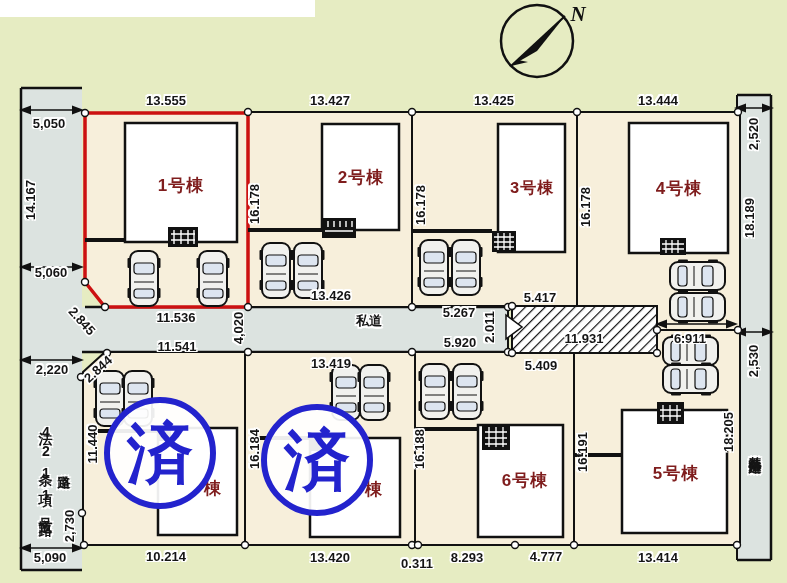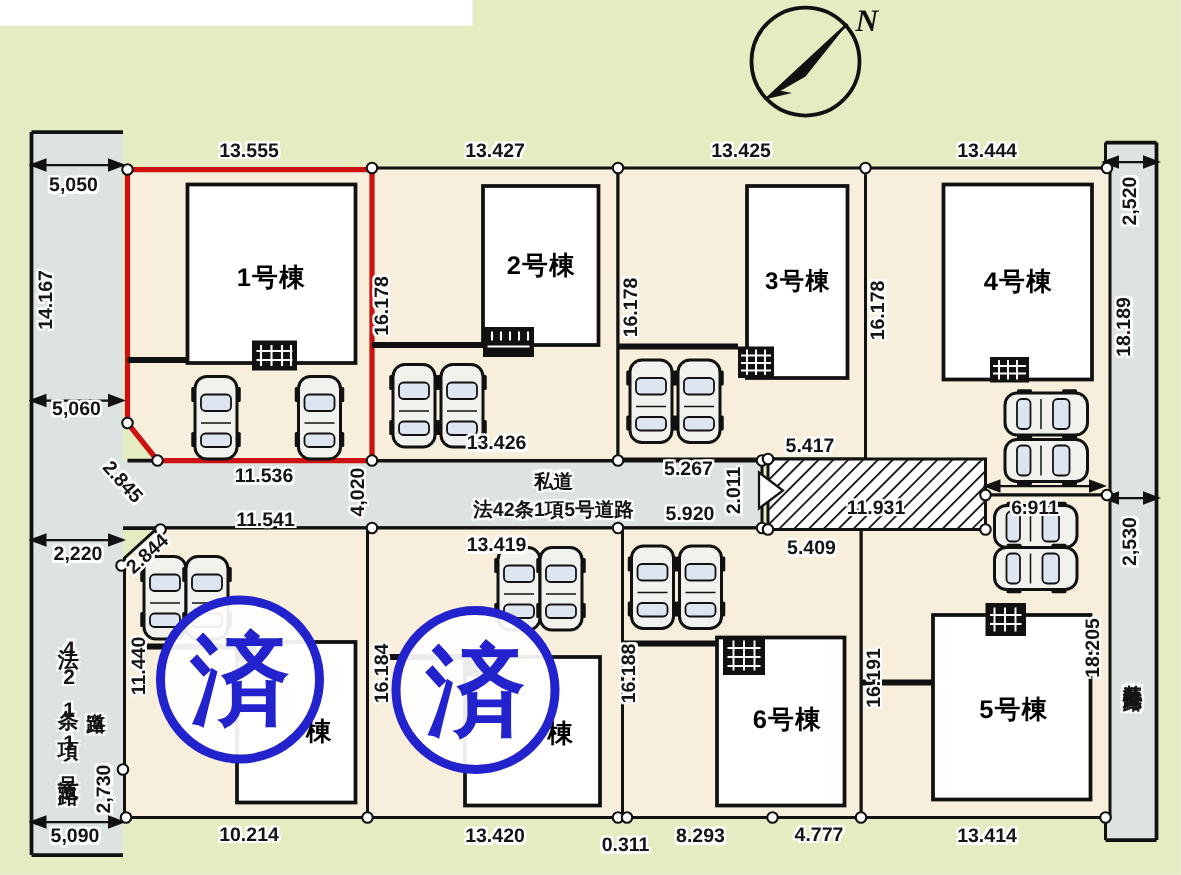--- a/index.html
+++ b/index.html
@@ -7,22 +7,22 @@
           font-family:"Liberation Sans",sans-serif;}
   #plan{position:absolute;left:0;top:0;}
   .lbl{position:absolute;font:700 13px "Liberation Sans",sans-serif;color:#151515;
        white-space:nowrap;line-height:1;transform:translate(-50%,-50%);
        text-shadow:-1.5px -1.5px 0 #fff,1.5px -1.5px 0 #fff,-1.5px 1.5px 0 #fff,
                    1.5px 1.5px 0 #fff,0 -1.5px 0 #fff,0 1.5px 0 #fff,
                    -1.5px 0 0 #fff,1.5px 0 0 #fff;}
   .r90{transform:translate(-50%,-50%) rotate(-90deg);}
   .r48{transform:translate(-50%,-50%) rotate(48deg);}
   .rm42{transform:translate(-50%,-50%) rotate(-42deg);}
-  .bldg{font:600 17px "Liberation Sans",sans-serif;color:#000000;text-shadow:none;letter-spacing:1px;}
-  .bldg.small{font-size:16px;}
+  .bldg{font:600 17px "Liberation Sans",sans-serif;color:#7f1d1d;text-shadow:none;letter-spacing:1px;}
+  .bldg.small{font-size:16px;font-family:Liberation Mono, monospace;}
   .roadname{font:700 13px "Liberation Sans",sans-serif;}
   .vtxt{position:absolute;writing-mode:vertical-rl;text-orientation:upright;
         font:700 14px "Liberation Sans",sans-serif;color:#151515;letter-spacing:3px;
         line-height:1;transform:translate(-50%,-50%);white-space:nowrap;
         text-shadow:-1.5px -1.5px 0 #fff,1.5px -1.5px 0 #fff,-1.5px 1.5px 0 #fff,1.5px 1.5px 0 #fff;}
   .vtxt.thin{font-size:13px;letter-spacing:1px;}
   .stamp{position:absolute;width:100px;height:100px;border:6px solid #2323cd;border-radius:50%;
          background:rgba(255,255,255,.92);display:flex;align-items:center;justify-content:center;
          color:#2323cd;font-size:66px;font-weight:700;z-index:5;line-height:1;}
   .north{position:absolute;font:italic 700 21px "Liberation Serif",serif;color:#111;
@@ -261,21 +261,20 @@
 
   <div class="lbl" style="left:176px;top:317px">11.536</div>
   <div class="lbl r90" style="left:238px;top:328px">4,020</div>
 
   <div class="lbl r90" style="left:254px;top:204px">16.178</div>
   <div class="lbl r90" style="left:420px;top:205px">16.178</div>
   <div class="lbl r90" style="left:585px;top:207px">16.178</div>
   <div class="lbl" style="left:331px;top:295px">13.426</div>
 
   <div class="lbl roadname" style="left:369px;top:321px">私道</div>
-  <div class="lbl roadname" style="left:369px;top:340px">法42条1項5号道路</div>
   <div class="lbl" style="left:459px;top:312px">5.267</div>
   <div class="lbl" style="left:460px;top:342px">5.920</div>
   <div class="lbl r90" style="left:489px;top:327px">2.011</div>
 
   <div class="lbl" style="left:540px;top:297px">5.417</div>
   <div class="lbl" style="left:584px;top:338px">11.931</div>
   <div class="lbl" style="left:541px;top:365px">5.409</div>
   <div class="lbl" style="left:690px;top:338px">6.911</div>
 
   <div class="lbl r90" style="left:753px;top:134px">2,520</div>

